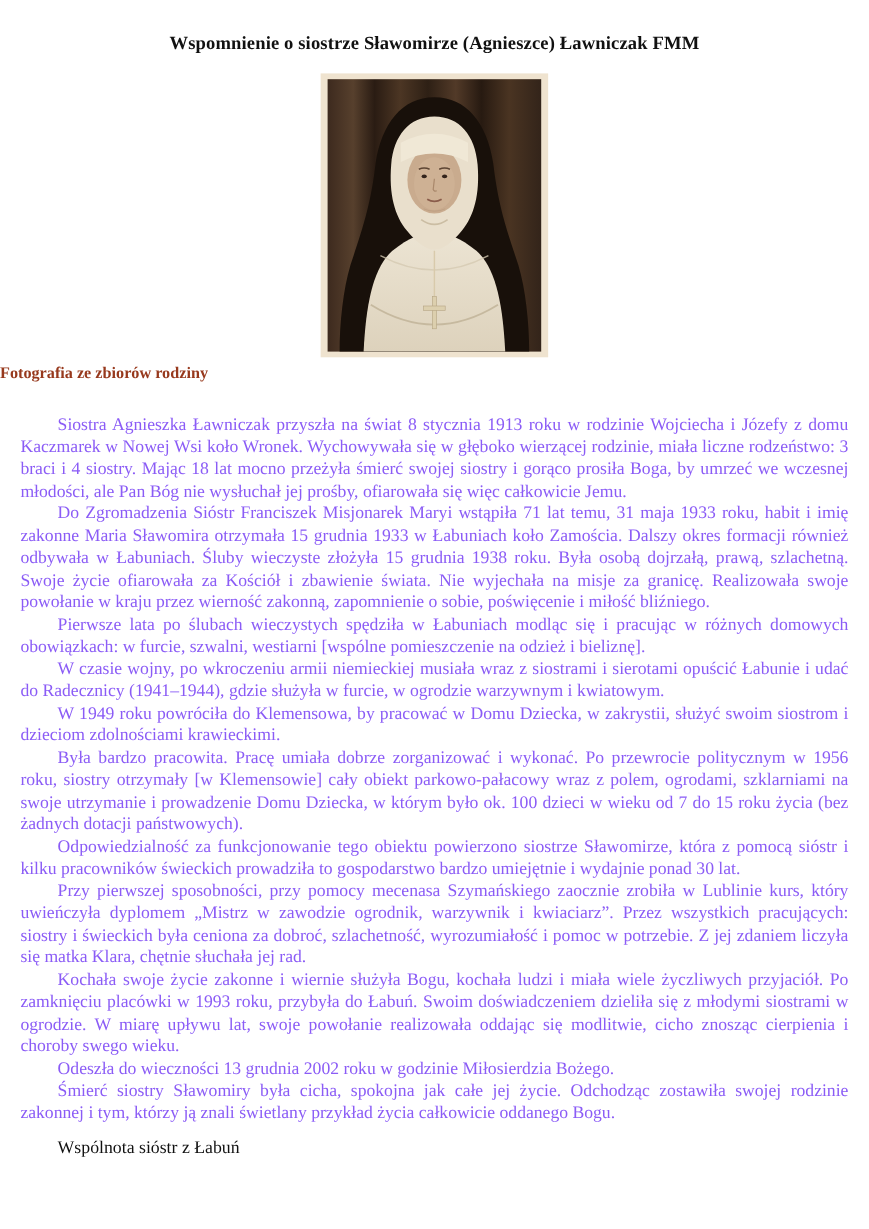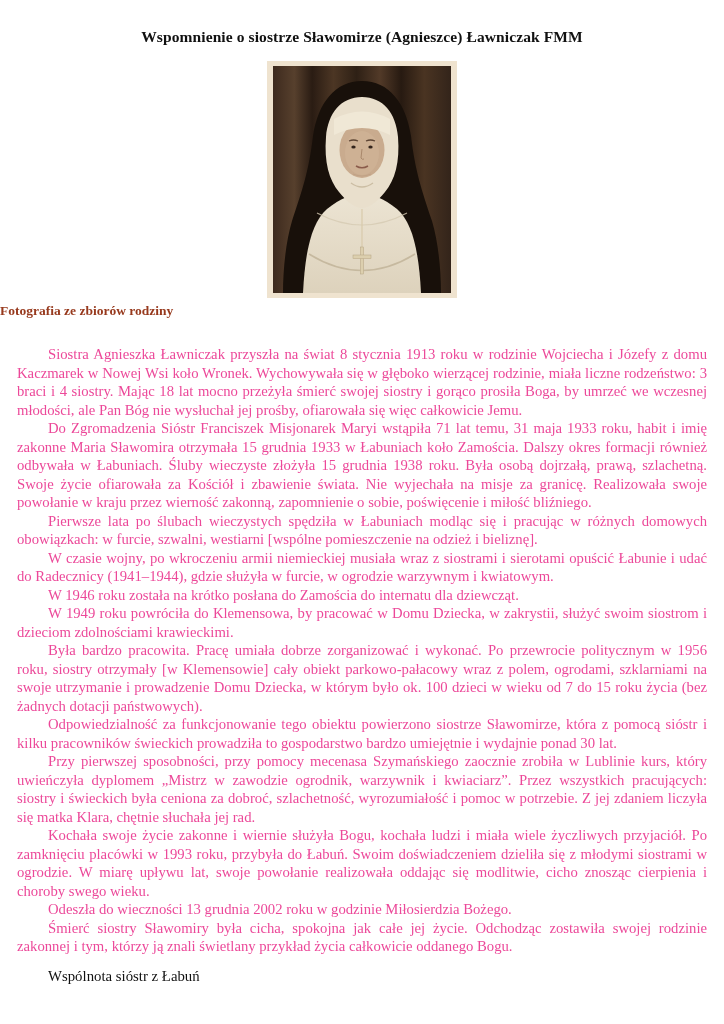--- a/index.html
+++ b/index.html
@@ -29,21 +29,21 @@
     text-align:left;
     font-weight:bold;
     font-size:13.5px;
     margin-top:5px;
   }
   .body-text{
     margin:26px 17px 0 17px;
     font-size:14.7px;
     line-height:18.5px;
     text-align:justify;
-    color:#ec4899;
+    color:#8b5cf6;
   }
   .body-text p{
     margin:0;
     text-indent:31px;
   }
   .footer-heading{
     margin:12px 17px 0 17px;
     text-indent:31px;
     font-weight:normal;
     font-size:14.8px;
@@ -116,21 +116,20 @@
     </svg>
   </div>
 
   <div class="photo-caption" style="color: rgb(151, 57, 29);">Fotografia ze zbiorów rodziny</div>
 
   <div class="body-text">
       <p>Siostra Agnieszka Ławniczak przyszła na świat 8 stycznia 1913 roku w rodzinie Wojciecha i Józefy z domu Kaczmarek w Nowej Wsi koło Wronek. Wychowywała się w głęboko wierzącej rodzinie, miała liczne rodzeństwo: 3 braci i 4 siostry. Mając 18 lat mocno przeżyła śmierć swojej siostry i gorąco prosiła Boga, by umrzeć we wczesnej młodości, ale Pan Bóg nie wysłuchał jej prośby, ofiarowała się więc całkowicie Jemu.</p>
       <p>Do Zgromadzenia Sióstr Franciszek Misjonarek Maryi wstąpiła 71 lat temu, 31 maja 1933 roku, habit i imię zakonne Maria Sławomira otrzymała 15 grudnia 1933 w Łabuniach koło Zamościa. Dalszy okres formacji również odbywała w Łabuniach. Śluby wieczyste złożyła 15 grudnia 1938 roku. Była osobą dojrzałą, prawą, szlachetną. Swoje życie ofiarowała za Kościół i zbawienie świata. Nie wyjechała na misje za granicę. Realizowała swoje powołanie w kraju przez wierność zakonną, zapomnienie o sobie, poświęcenie i miłość bliźniego.</p>
       <p>Pierwsze lata po ślubach wieczystych spędziła w Łabuniach modląc się i pracując w różnych domowych obowiązkach: w furcie, szwalni, westiarni [wspólne pomieszczenie na odzież i bieliznę].</p>
       <p>W czasie wojny, po wkroczeniu armii niemieckiej musiała wraz z siostrami i sierotami opuścić Łabunie i udać do Radecznicy (1941–1944), gdzie służyła w furcie, w ogrodzie warzywnym i kwiatowym.</p>
-      <p>W 1946 roku została na krótko posłana do Zamościa do internatu dla dziewcząt.</p>
       <p>W 1949 roku powróciła do Klemensowa, by pracować w Domu Dziecka, w zakrystii, służyć swoim siostrom i dzieciom zdolnościami krawieckimi.</p>
       <p>Była bardzo pracowita. Pracę umiała dobrze zorganizować i wykonać. Po przewrocie politycznym w 1956 roku, siostry otrzymały [w Klemensowie] cały obiekt parkowo-pałacowy wraz z polem, ogrodami, szklarniami na swoje utrzymanie i prowadzenie Domu Dziecka, w którym było ok. 100 dzieci w wieku od 7 do 15 roku życia (bez żadnych dotacji państwowych).</p>
       <p>Odpowiedzialność za funkcjonowanie tego obiektu powierzono siostrze Sławomirze, która z pomocą sióstr i kilku pracowników świeckich prowadziła to gospodarstwo bardzo umiejętnie i wydajnie ponad 30 lat.</p>
       <p>Przy pierwszej sposobności, przy pomocy mecenasa Szymańskiego zaocznie zrobiła w Lublinie kurs, który uwieńczyła dyplomem „Mistrz w zawodzie ogrodnik, warzywnik i kwiaciarz”. Przez wszystkich pracujących: siostry i świeckich była ceniona za dobroć, szlachetność, wyrozumiałość i pomoc w potrzebie. Z jej zdaniem liczyła się matka Klara, chętnie słuchała jej rad.</p>
       <p>Kochała swoje życie zakonne i wiernie służyła Bogu, kochała ludzi i miała wiele życzliwych przyjaciół. Po zamknięciu placówki w 1993 roku, przybyła do Łabuń. Swoim doświadczeniem dzieliła się z młodymi siostrami w ogrodzie. W miarę upływu lat, swoje powołanie realizowała oddając się modlitwie, cicho znosząc cierpienia i choroby swego wieku.</p>
       <p>Odeszła do wieczności 13 grudnia 2002 roku w godzinie Miłosierdzia Bożego.</p>
       <p>Śmierć siostry Sławomiry była cicha, spokojna jak całe jej życie. Odchodząc zostawiła swojej rodzinie zakonnej i tym, którzy ją znali świetlany przykład życia całkowicie oddanego Bogu.</p>
     </div>
 
   <div class="footer-heading">Wspólnota sióstr z Łabuń</div>

